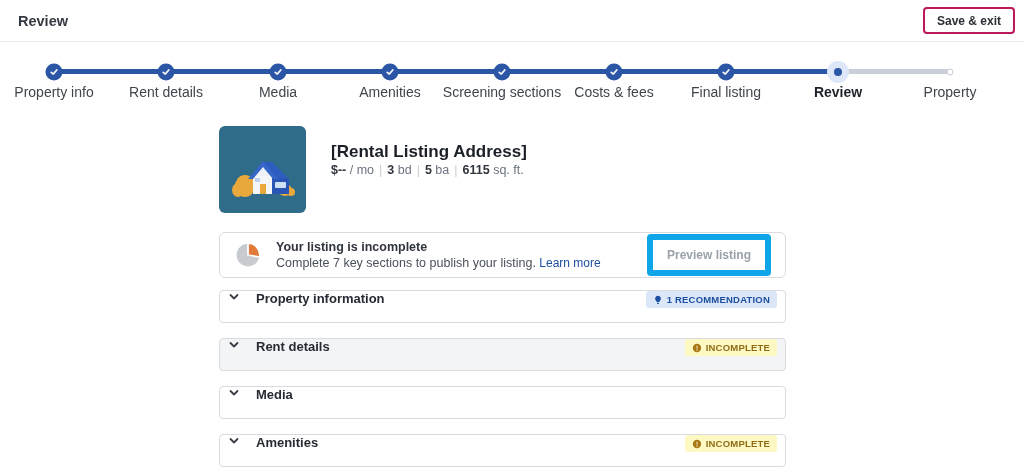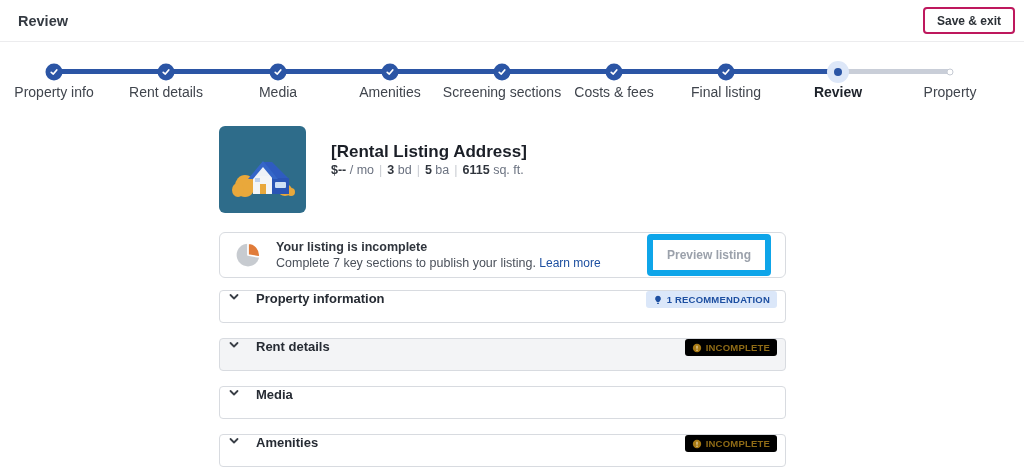--- a/index.html
+++ b/index.html
@@ -108,21 +108,21 @@
   .rows { margin-top: 12px; }
   .row--highlight { background: #f3f4f6; }
   .chevron { width: 12px; height: 12px; display: flex; align-items: center; }
   .row-title { margin-left: 16px; font-size: 13px; font-weight: bold; color: #262b33; flex: 1; }
   .badge {
     display: inline-flex; align-items: center; gap: 4px;
     font-size: 9.5px; font-weight: bold; letter-spacing: .2px;
     padding: 3px 7px; border-radius: 3px; white-space: nowrap;
   }
   .badge--recommendation { background: #dbe7f9; color: #1d4fa1; }
-  .badge--incomplete { background: #000000; color: #8f6b16; }
+  .badge--incomplete { background: #fef9c3; color: #8f6b16; }
   .badge svg { display: block; }
 </style>
 </head>
 <body>
 
 <div class="header">
   <div class="header-title">Review</div>
 </div>
 <button class="save-exit-btn">Save &amp; exit</button>
 

